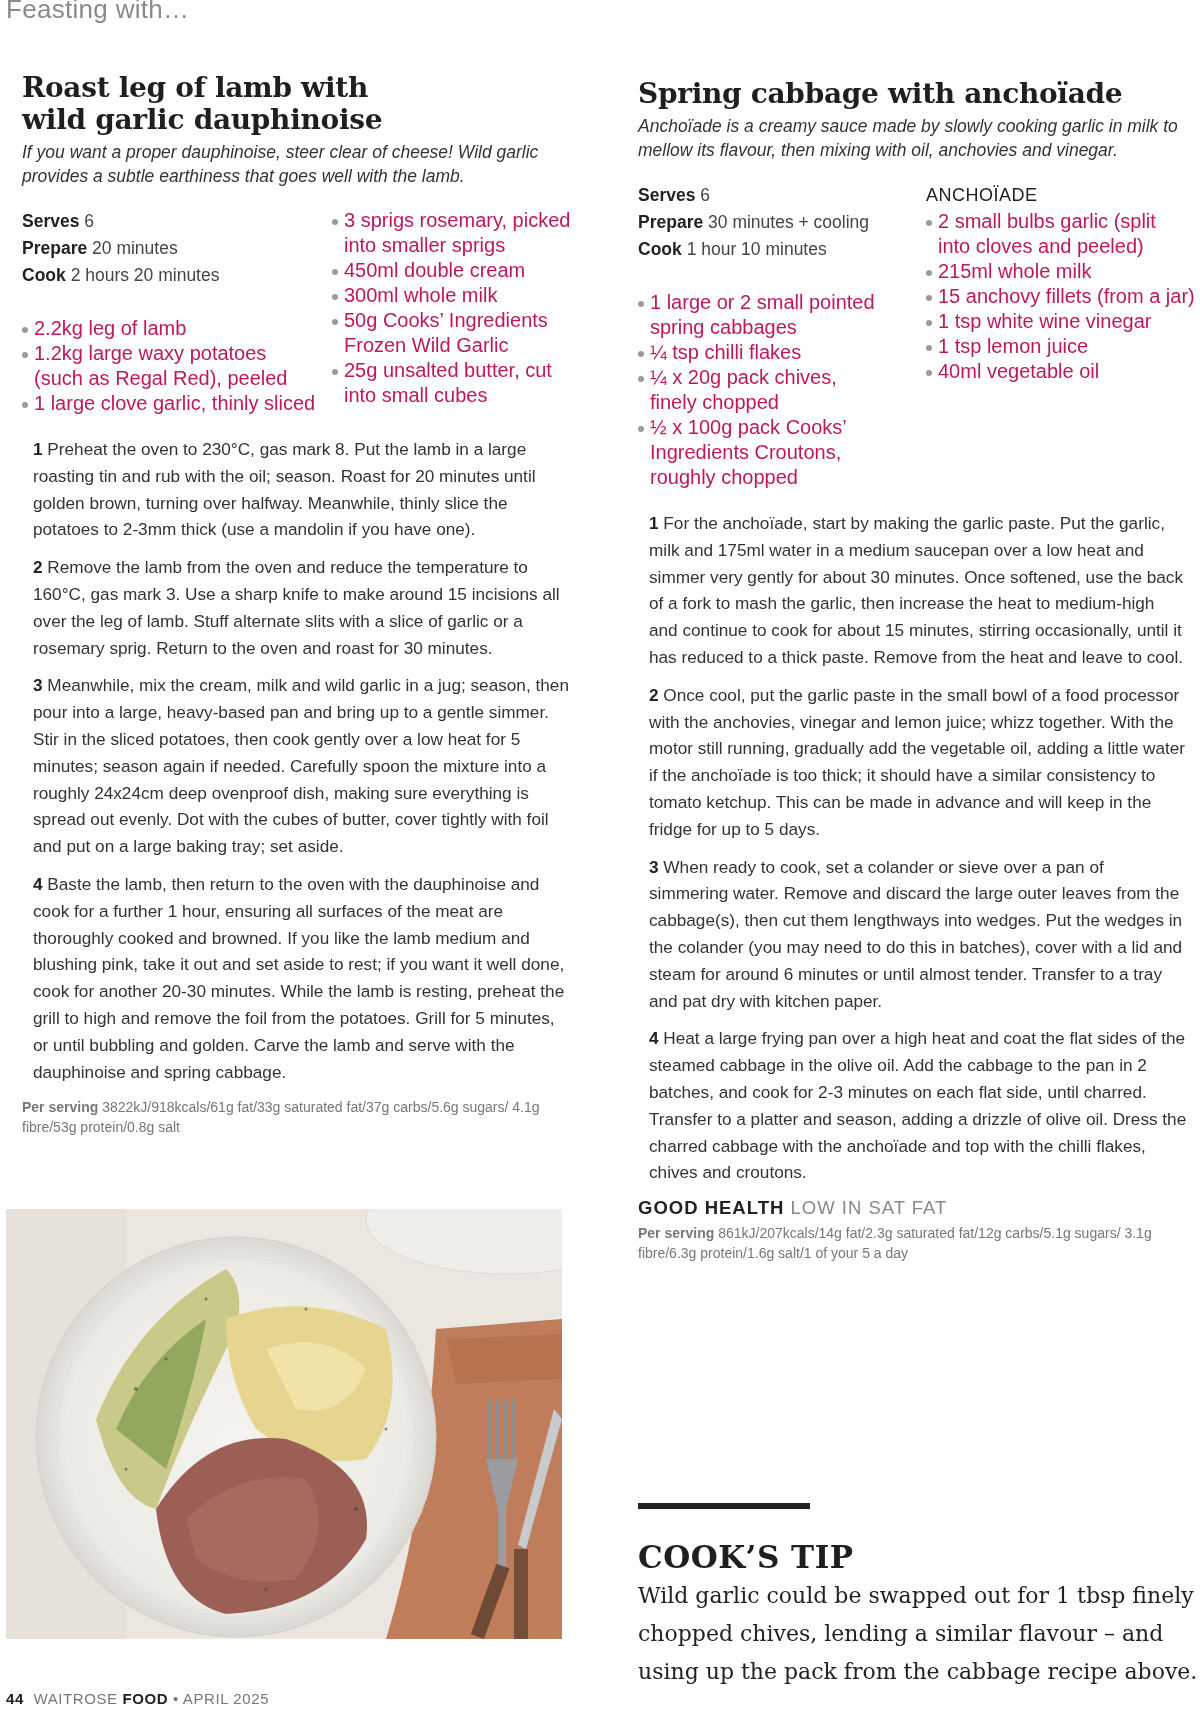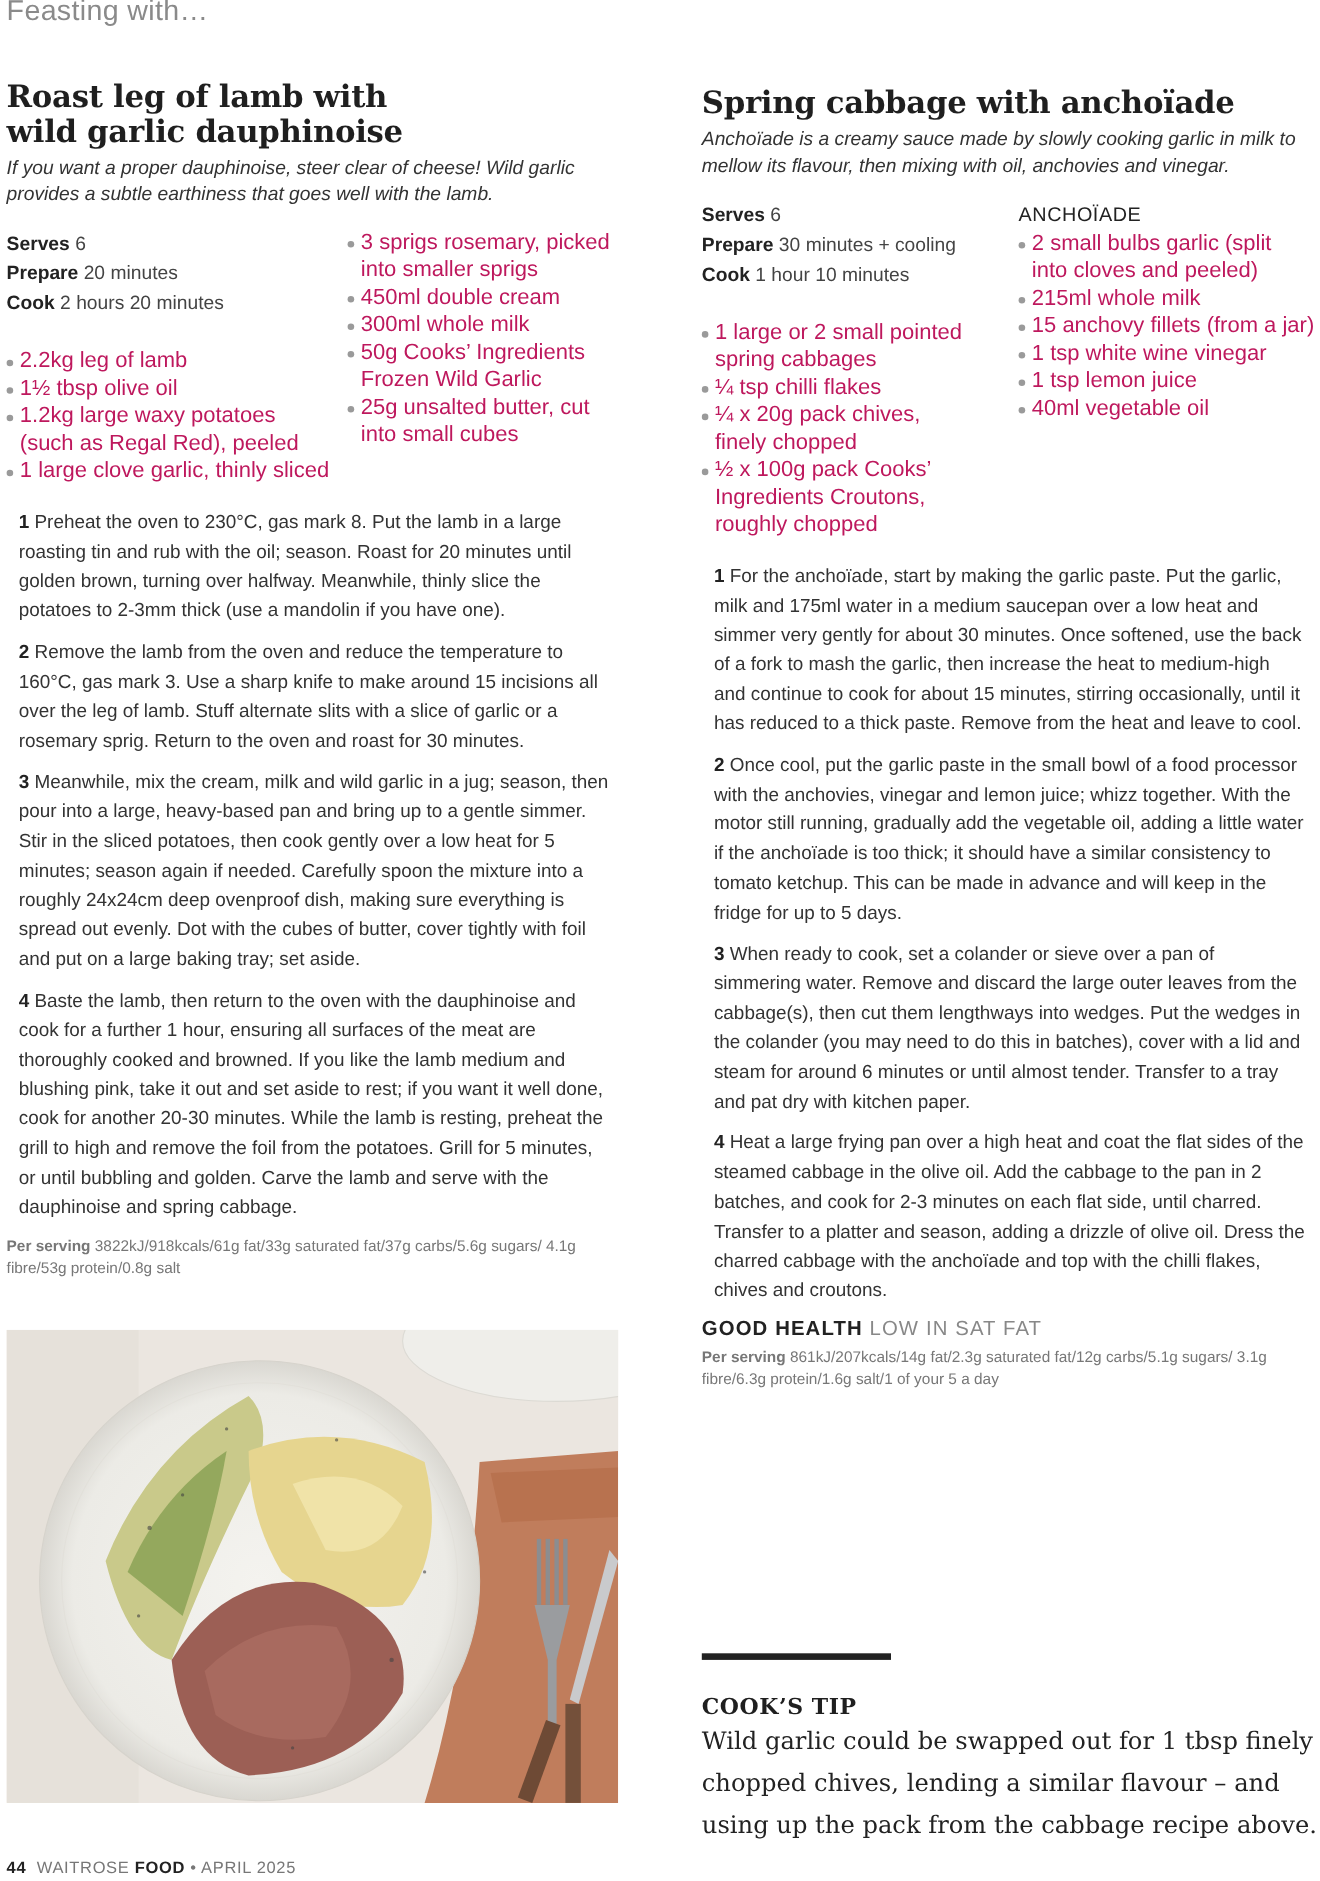--- a/index.html
+++ b/index.html
@@ -1,21 +1,21 @@
 <!DOCTYPE html>
 <html><head>
 <meta charset="utf-8">
 <style>
   html, body { margin: 0; padding: 0; background: #ffffff; }
   body { width: 1200px; height: 1710px; position: relative; overflow: hidden;
          font-family: "Liberation Sans", "DejaVu Sans", sans-serif; color: #2a2a2a; }
   .kicker { position: absolute; left: 6px; top: -6px; font-size: 26px; color: #8a8a8a; font-weight: 300; letter-spacing: 0.3px; }
 
   .col { position: absolute; }
-  .col-left { left: 6px; top: 72px; width: 560px; }
+  .col-left { left: 22px; top: 72px; width: 560px; }
   .col-right { left: 638px; top: 72px; width: 560px; }
 
   h1.title { font-family: "DejaVu Serif", "Liberation Serif", serif; font-weight: bold; font-size: 28px; line-height: 32px; margin: 0; color: #1f1f1f; letter-spacing: -0.3px; }
   .col-right h1.title { margin-top: 6px; }
   .standfirst { font-style: italic; font-size: 17.5px; line-height: 24px; color: #333; margin: 4px 0 0 0; font-weight: 300; }
 
   .meta-grid { display: flex; margin-top: 20px; }
   .meta-grid .mcol { flex: 0 0 auto; }
   .col-left .meta-grid .mcol.a { width: 310px; }
   .col-right .meta-grid .mcol.a { width: 288px; }
@@ -35,21 +35,21 @@
   .nutrition b { color: #777; }
 
   .good-health { margin-top: 6px; font-size: 18.5px; letter-spacing: 1px; color: #222; }
   .good-health b { font-weight: bold; }
   .good-health span.low { color: #888; font-weight: 300; }
 
   .photo { position: absolute; left: 6px; top: 1209px; width: 556px; height: 430px; overflow: hidden; background: #ede9e4; }
 
   .tip { position: absolute; left: 638px; top: 1503px; width: 560px; }
   .tip .rule { width: 172px; height: 6px; background: #222; }
-  .tip h2 { font-family: "DejaVu Serif", "Liberation Serif", serif; font-weight: bold; font-size: 20px; margin: 30px 0 0 0; letter-spacing: 0.5px; color: #1f1f1f; }
+  .tip h2 { font-family: "DejaVu Serif", "Liberation Serif", serif; font-weight: bold; font-size: 31px; margin: 30px 0 0 0; letter-spacing: 0.5px; color: #1f1f1f; }
   .tip p { font-family: "DejaVu Serif", "Liberation Serif", serif; font-weight: normal; font-size: 22px; line-height: 38px; margin: 2px 0 0 0; color: #222; }
 
   .footer { position: absolute; left: 6px; top: 1690px; font-size: 15px; color: #777; letter-spacing: 0.6px; }
   .footer b { color: #222; }
 </style>
 </head>
 <body>
 
 <div class="kicker">Feasting with…</div>
 
@@ -61,21 +61,20 @@
   <p class="standfirst">If you want a proper dauphinoise, steer clear of cheese! Wild garlic provides a subtle earthiness that goes well with the lamb.</p>
 
   <div class="meta-grid">
     <div class="mcol a">
       <div class="meta-line"><b>Serves</b> <span>6</span></div>
       <div class="meta-line"><b>Prepare</b> <span>20 minutes</span></div>
       <div class="meta-line"><b>Cook</b> <span>2 hours 20 minutes</span></div>
       <div class="spacer"></div>
       <ul class="ing">
         <li>2.2kg leg of lamb</li>
-        <li>1½ tbsp olive oil</li>
         <li style="width:260px">1.2kg large waxy potatoes (such as Regal Red), peeled</li>
         <li>1 large clove garlic, thinly sliced</li>
       </ul>
     </div>
     <div class="mcol b" style="width:240px">
       <ul class="ing">
         <li>3 sprigs rosemary, picked into smaller sprigs</li>
         <li>450ml double cream</li>
         <li>300ml whole milk</li>
         <li>50g Cooks’ Ingredients Frozen Wild Garlic</li>

